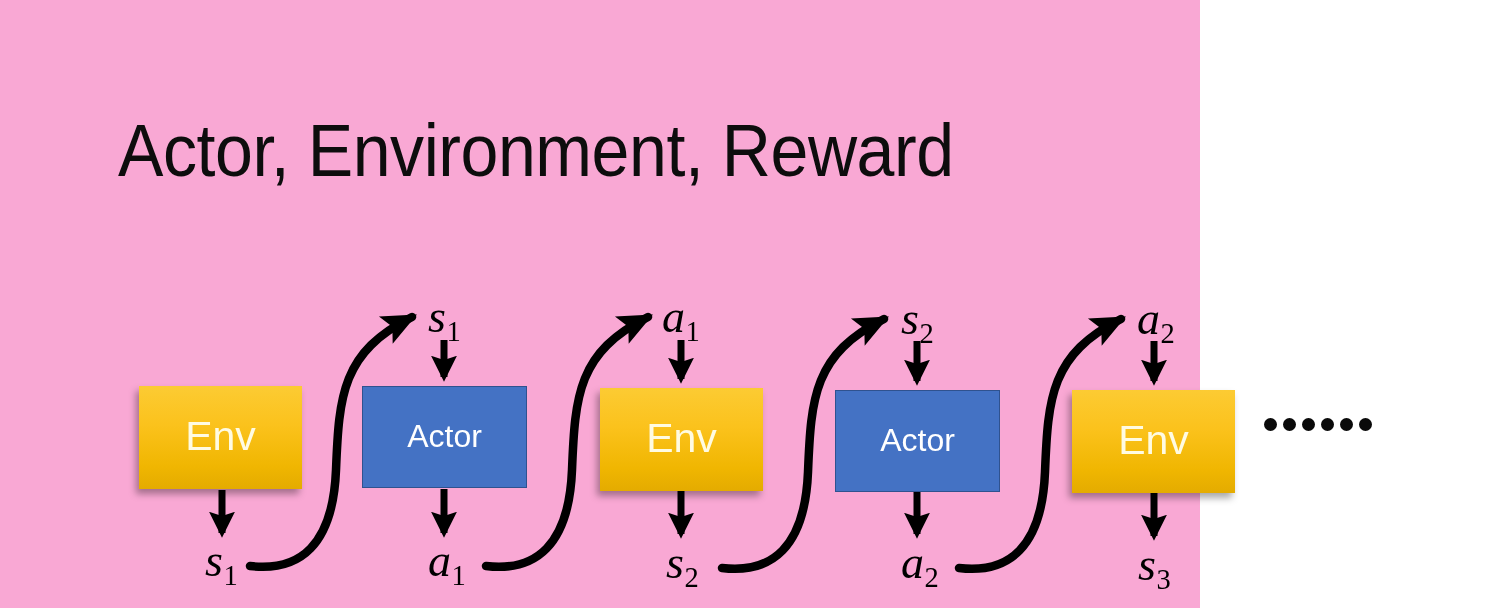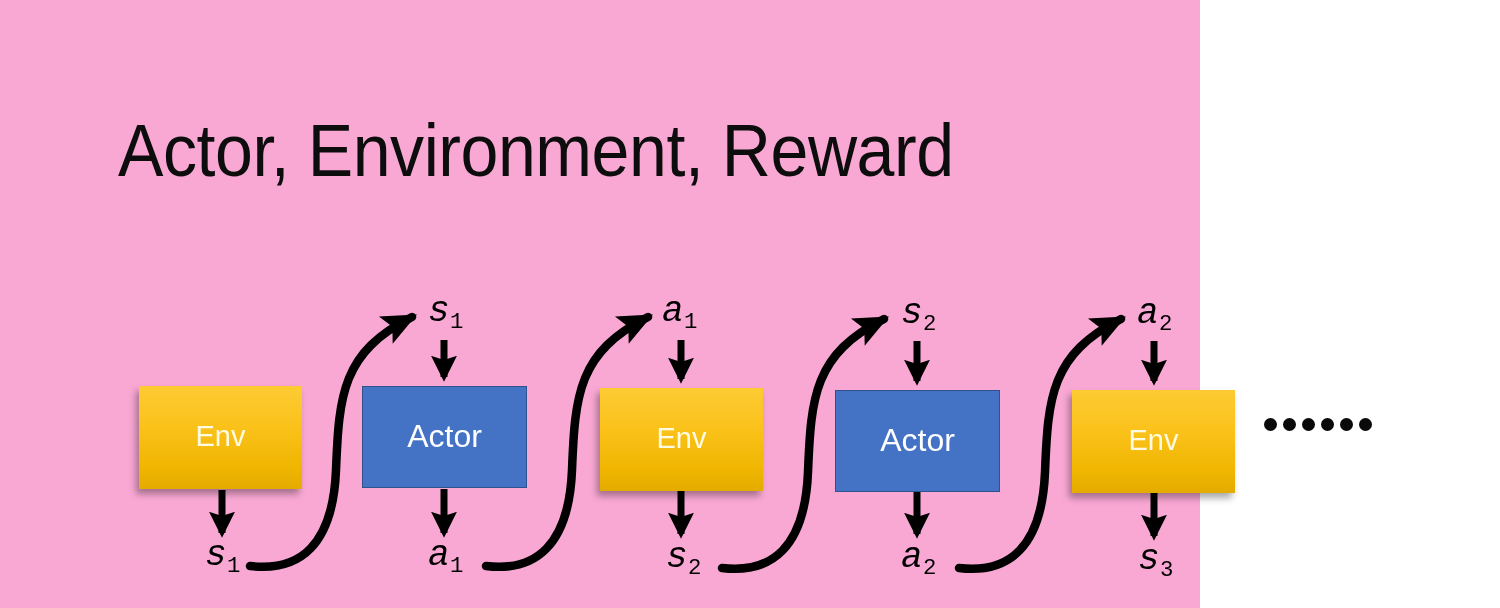--- a/index.html
+++ b/index.html
@@ -54,41 +54,41 @@
     box-sizing: border-box;
     display: flex;
     align-items: center;
     justify-content: center;
     font-family: "Liberation Sans", sans-serif;
     font-weight: 400;
   }
   .node-env {
     background: linear-gradient(180deg, #fccb33 0%, #fbc21c 38%, #f0b601 78%, #e4ab00 100%);
     color: #fffbe2;
-    font-size: 29px;
+    font-size: 41px;
     box-shadow: -3px 5px 7px rgba(0,0,0,0.34);
   }
   .node-actor {
     background: #4472c4;
     border: 1.5px solid #2f528f;
     color: #ffffff;
     font-size: 32px;
   }
   .node-label {
     line-height: 1;
     display: block;
     transform: translateY(-1px);
   }
 
   
   .mathlabel {
     position: absolute;
-    font-family: Liberation Mono, monospace;
+    font-family: Liberation Serif, serif;
     font-style: italic;
-    font-size: 36px;
+    font-size: 46px;
     color: #000000;
     white-space: nowrap;
     line-height: 1;
   }
   .mathlabel .sub {
     font-size: 0.62em;
     font-style: normal;
     vertical-align: -0.30em;
     padding-left: 0.5px;
   }

